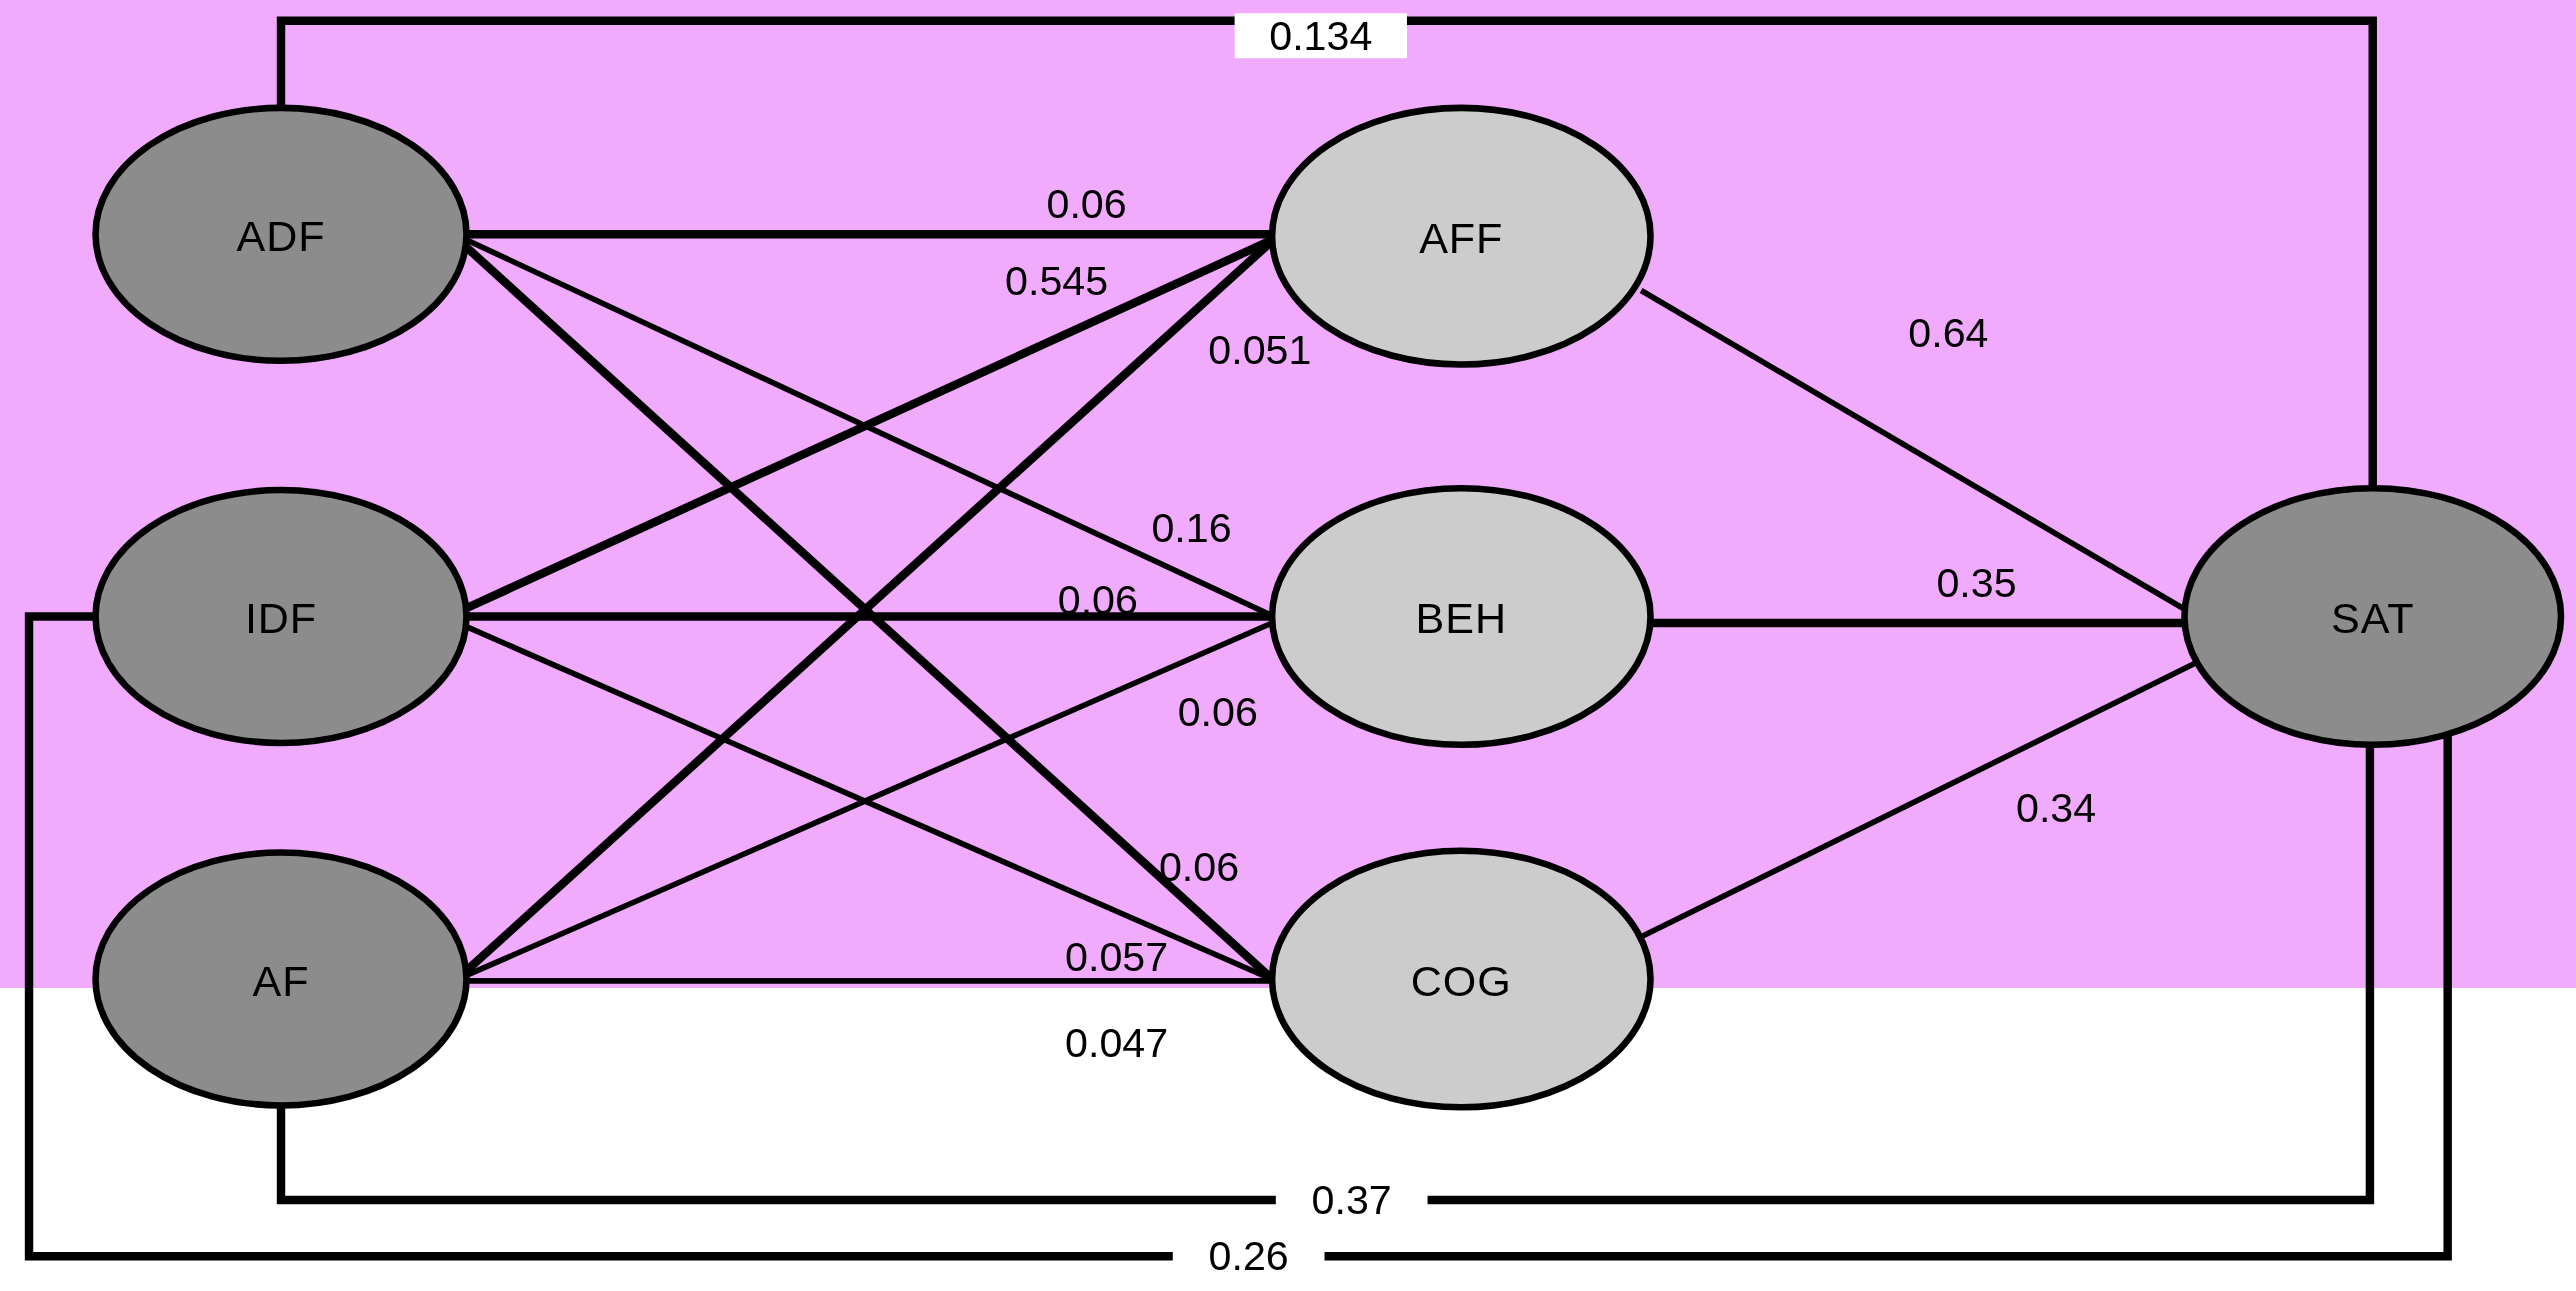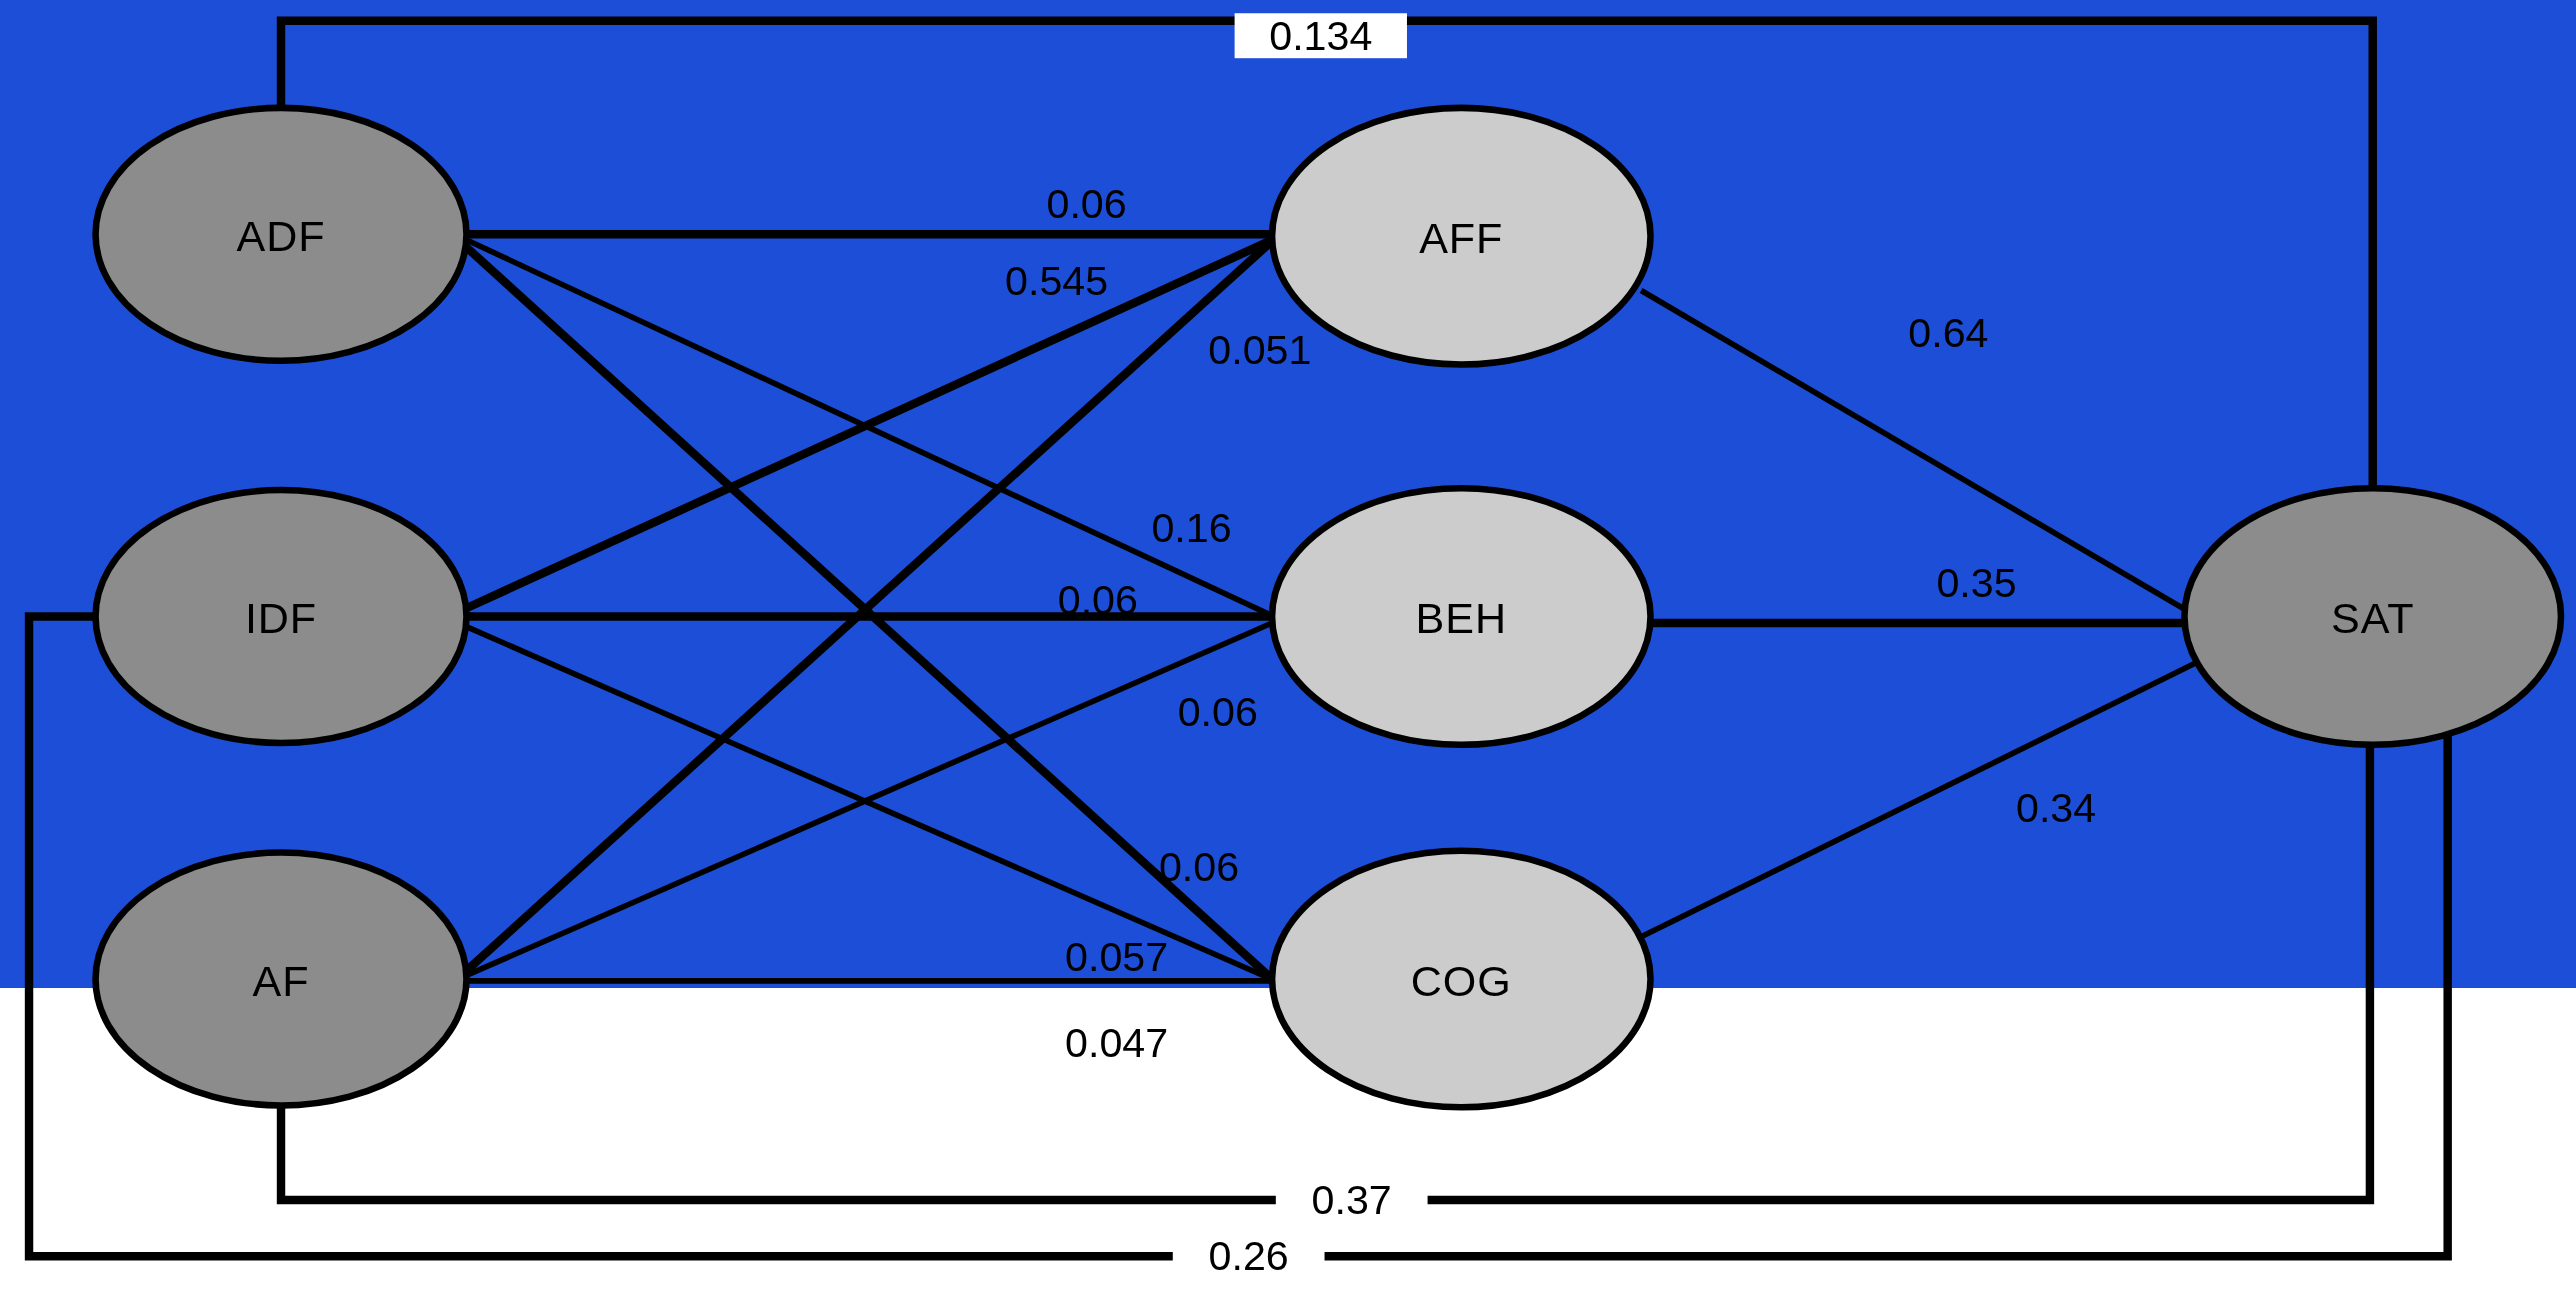--- a/index.html
+++ b/index.html
@@ -10,21 +10,21 @@
   body {
     width: 2576px;
     height: 1292px;
     font-family: "Liberation Sans", sans-serif;
     overflow: hidden;
   }
   #diagram-root {
     position: relative;
     width: 2576px;
     height: 988px;
-    background: #1d4ed8;
+    background: #f0abfc;
   }
   svg#path-diagram {
     display: block;
     width: 2576px;
     height: 1292px;
   }
   .node-ellipse-exog {
     fill: #8c8c8c;
     stroke: #000000;
     stroke-width: 7;

